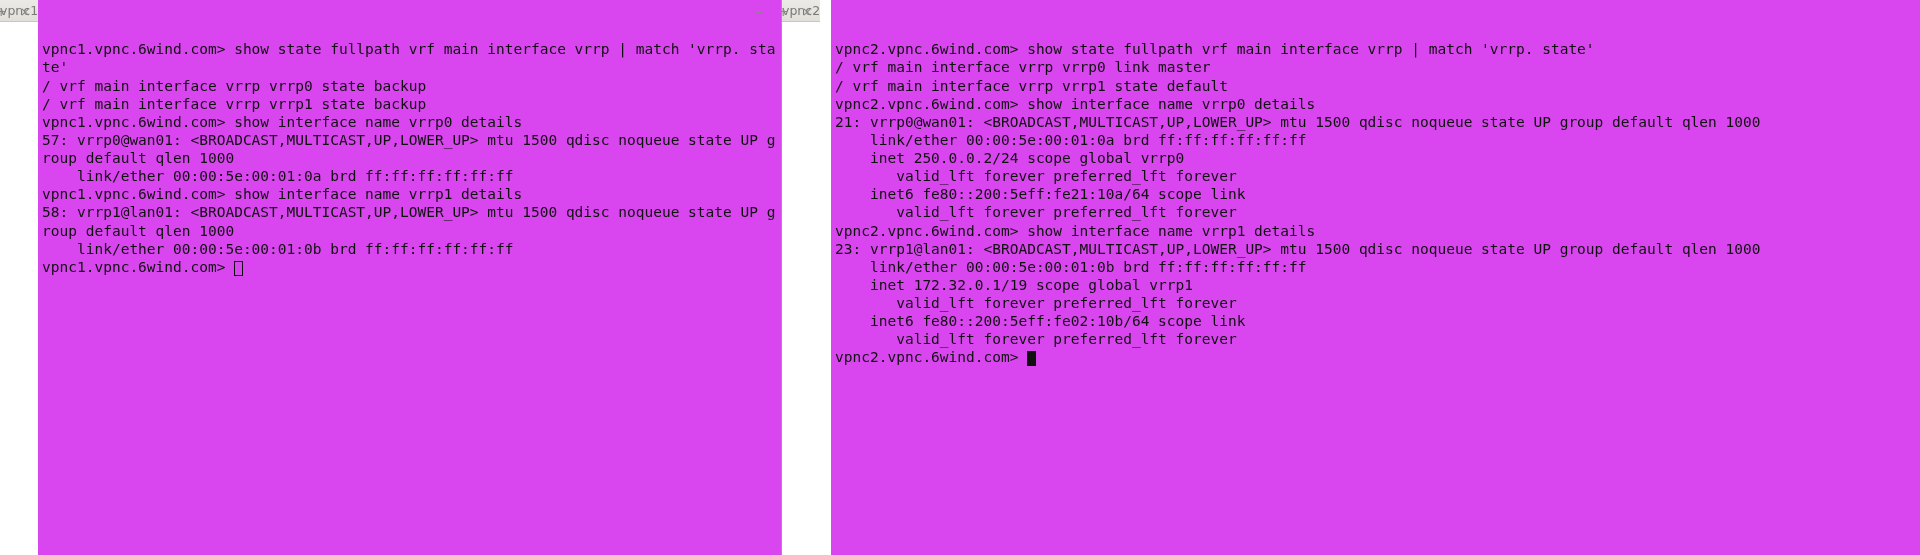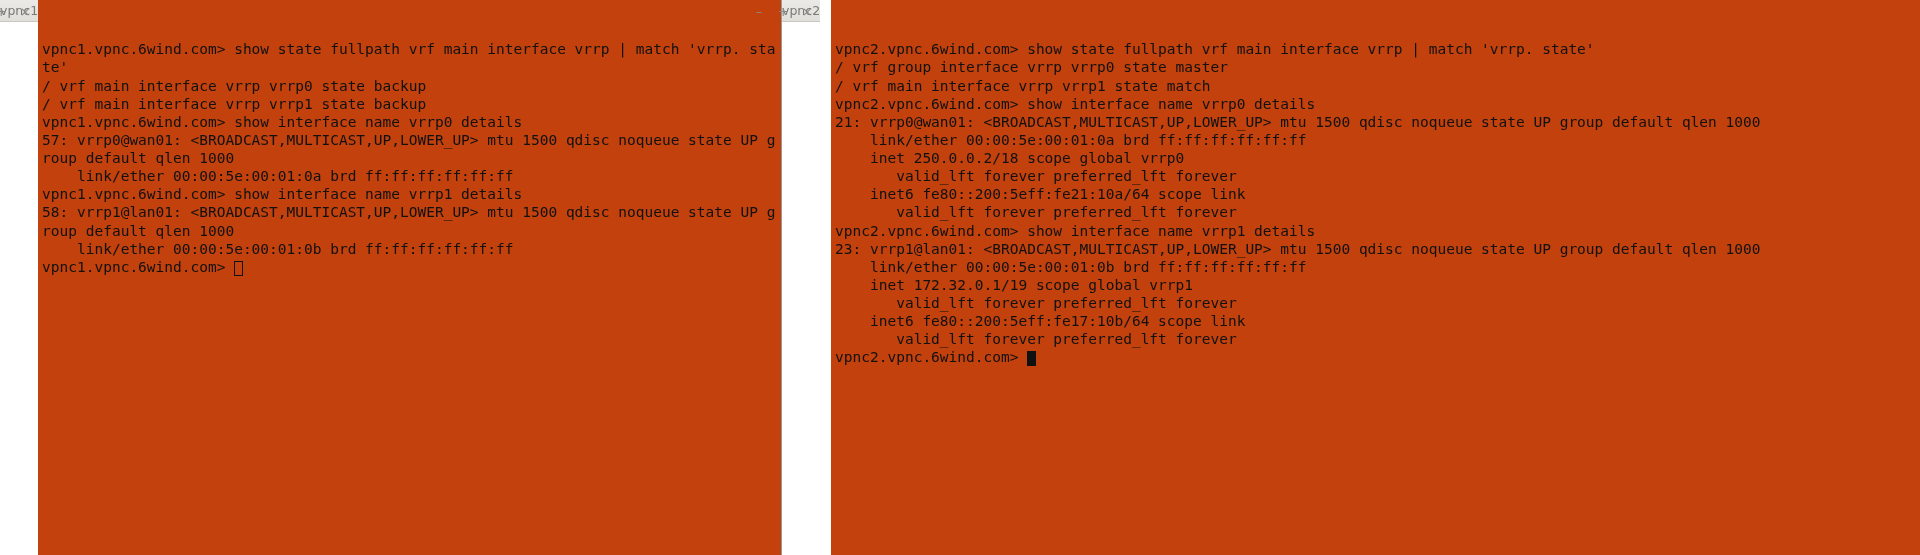--- a/index.html
+++ b/index.html
@@ -43,21 +43,21 @@
       display: flex;
       align-items: center;
       gap: 10px;
       color: #8b8a86;
       font-family: "DejaVu Sans", Arial, sans-serif;
       font-size: 13px;
     }
     .winbtn { width: 14px; text-align: center; line-height: 1; }
     .terminal {
       flex: 1 1 auto;
-      background: #c2410c;
+      background: #d946ef;
       color: #111;
       padding: 4px 4px 4px 4px;
       white-space: pre-wrap;
       word-break: break-all;
       overflow: hidden;
     }
     .terminal pre {
       font-family: inherit;
       font-size: inherit;
       line-height: inherit;
@@ -111,31 +111,31 @@
   <div class="titlebar">
     <span class="title">vpnc2</span>
     <div class="winbtns">
       <span class="winbtn">–</span>
       <span class="winbtn">+</span>
       <span class="winbtn">×</span>
     </div>
   </div>
   <div class="terminal">
     <pre><span>vpnc2.vpnc.6wind.com&gt; show state fullpath vrf main interface vrrp | match 'vrrp. state'</span>
-<span>/ vrf group interface vrrp vrrp0 state master</span>
-<span>/ vrf main interface vrrp vrrp1 state match</span>
+<span>/ vrf main interface vrrp vrrp0 link master</span>
+<span>/ vrf main interface vrrp vrrp1 state default</span>
 <span>vpnc2.vpnc.6wind.com&gt; show interface name vrrp0 details</span>
 <span>21: vrrp0@wan01: &lt;BROADCAST,MULTICAST,UP,LOWER_UP&gt; mtu 1500 qdisc noqueue state UP group default qlen 1000</span>
 <span>    link/ether 00:00:5e:00:01:0a brd ff:ff:ff:ff:ff:ff</span>
-<span>    inet 250.0.0.2/18 scope global vrrp0</span>
+<span>    inet 250.0.0.2/24 scope global vrrp0</span>
 <span>       valid_lft forever preferred_lft forever</span>
 <span>    inet6 fe80::200:5eff:fe21:10a/64 scope link</span>
 <span>       valid_lft forever preferred_lft forever</span>
 <span>vpnc2.vpnc.6wind.com&gt; show interface name vrrp1 details</span>
 <span>23: vrrp1@lan01: &lt;BROADCAST,MULTICAST,UP,LOWER_UP&gt; mtu 1500 qdisc noqueue state UP group default qlen 1000</span>
 <span>    link/ether 00:00:5e:00:01:0b brd ff:ff:ff:ff:ff:ff</span>
 <span>    inet 172.32.0.1/19 scope global vrrp1</span>
 <span>       valid_lft forever preferred_lft forever</span>
-<span>    inet6 fe80::200:5eff:fe17:10b/64 scope link</span>
+<span>    inet6 fe80::200:5eff:fe02:10b/64 scope link</span>
 <span>       valid_lft forever preferred_lft forever</span>
 <span>vpnc2.vpnc.6wind.com&gt; </span><span class="cursor-block"></span></pre>
   </div>
 </div>
 
 </body></html>

